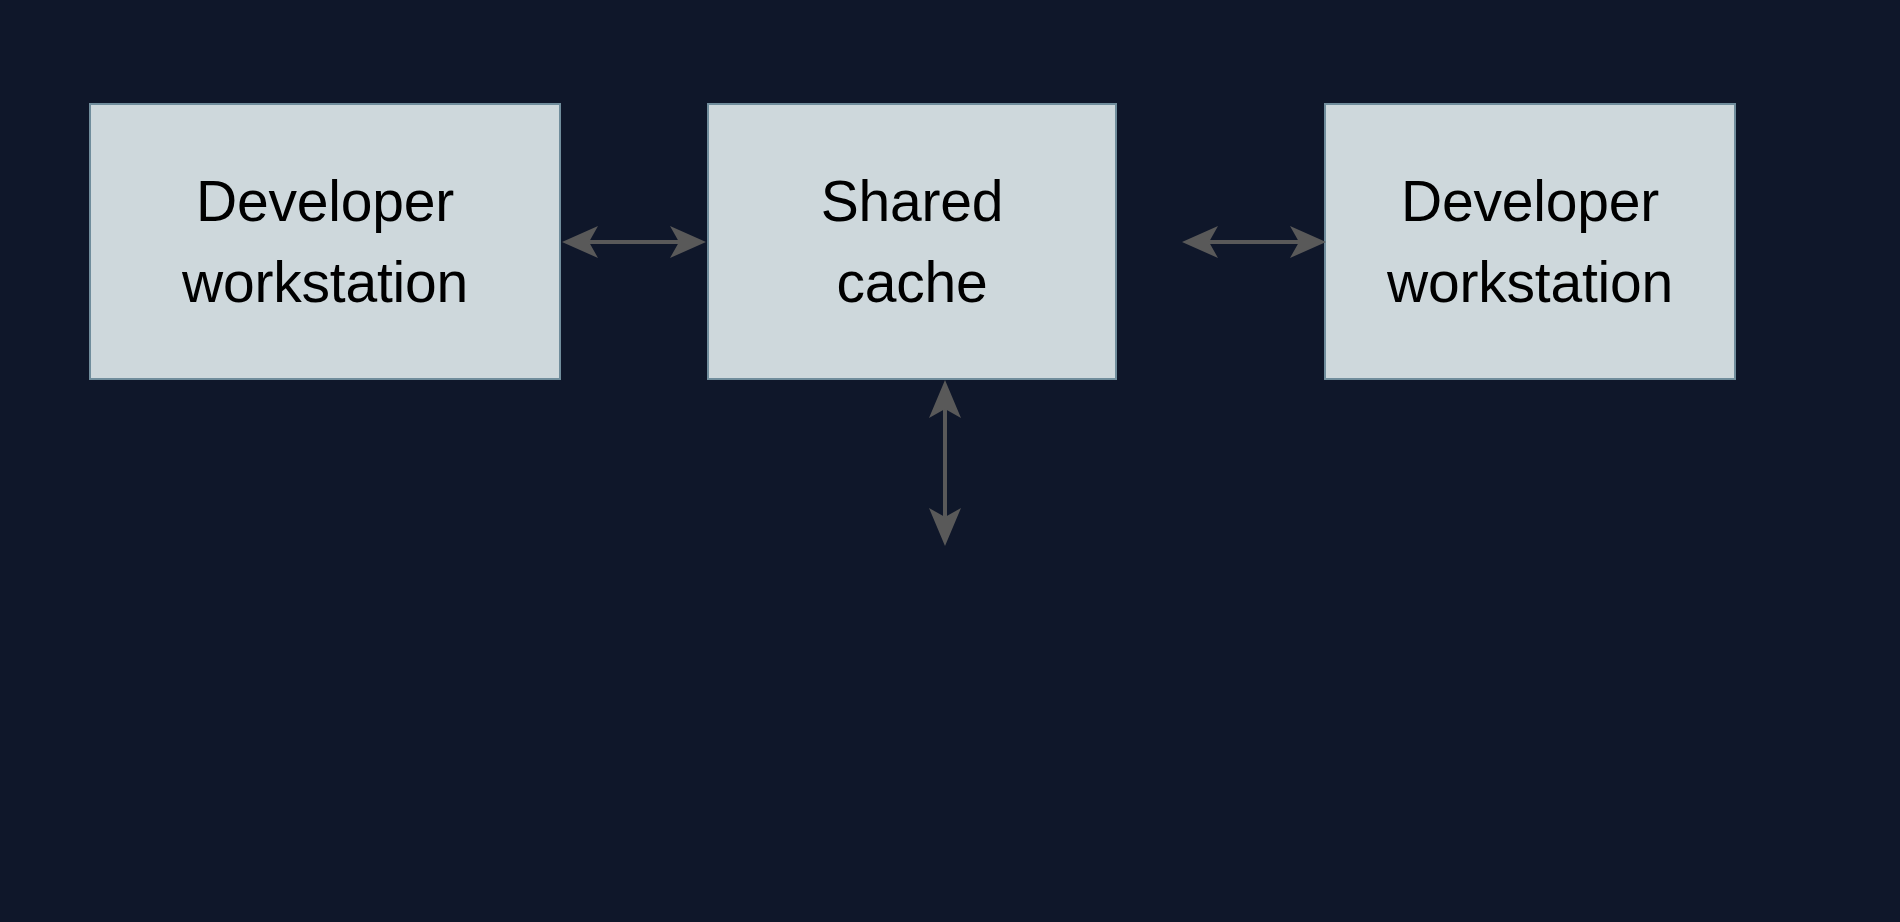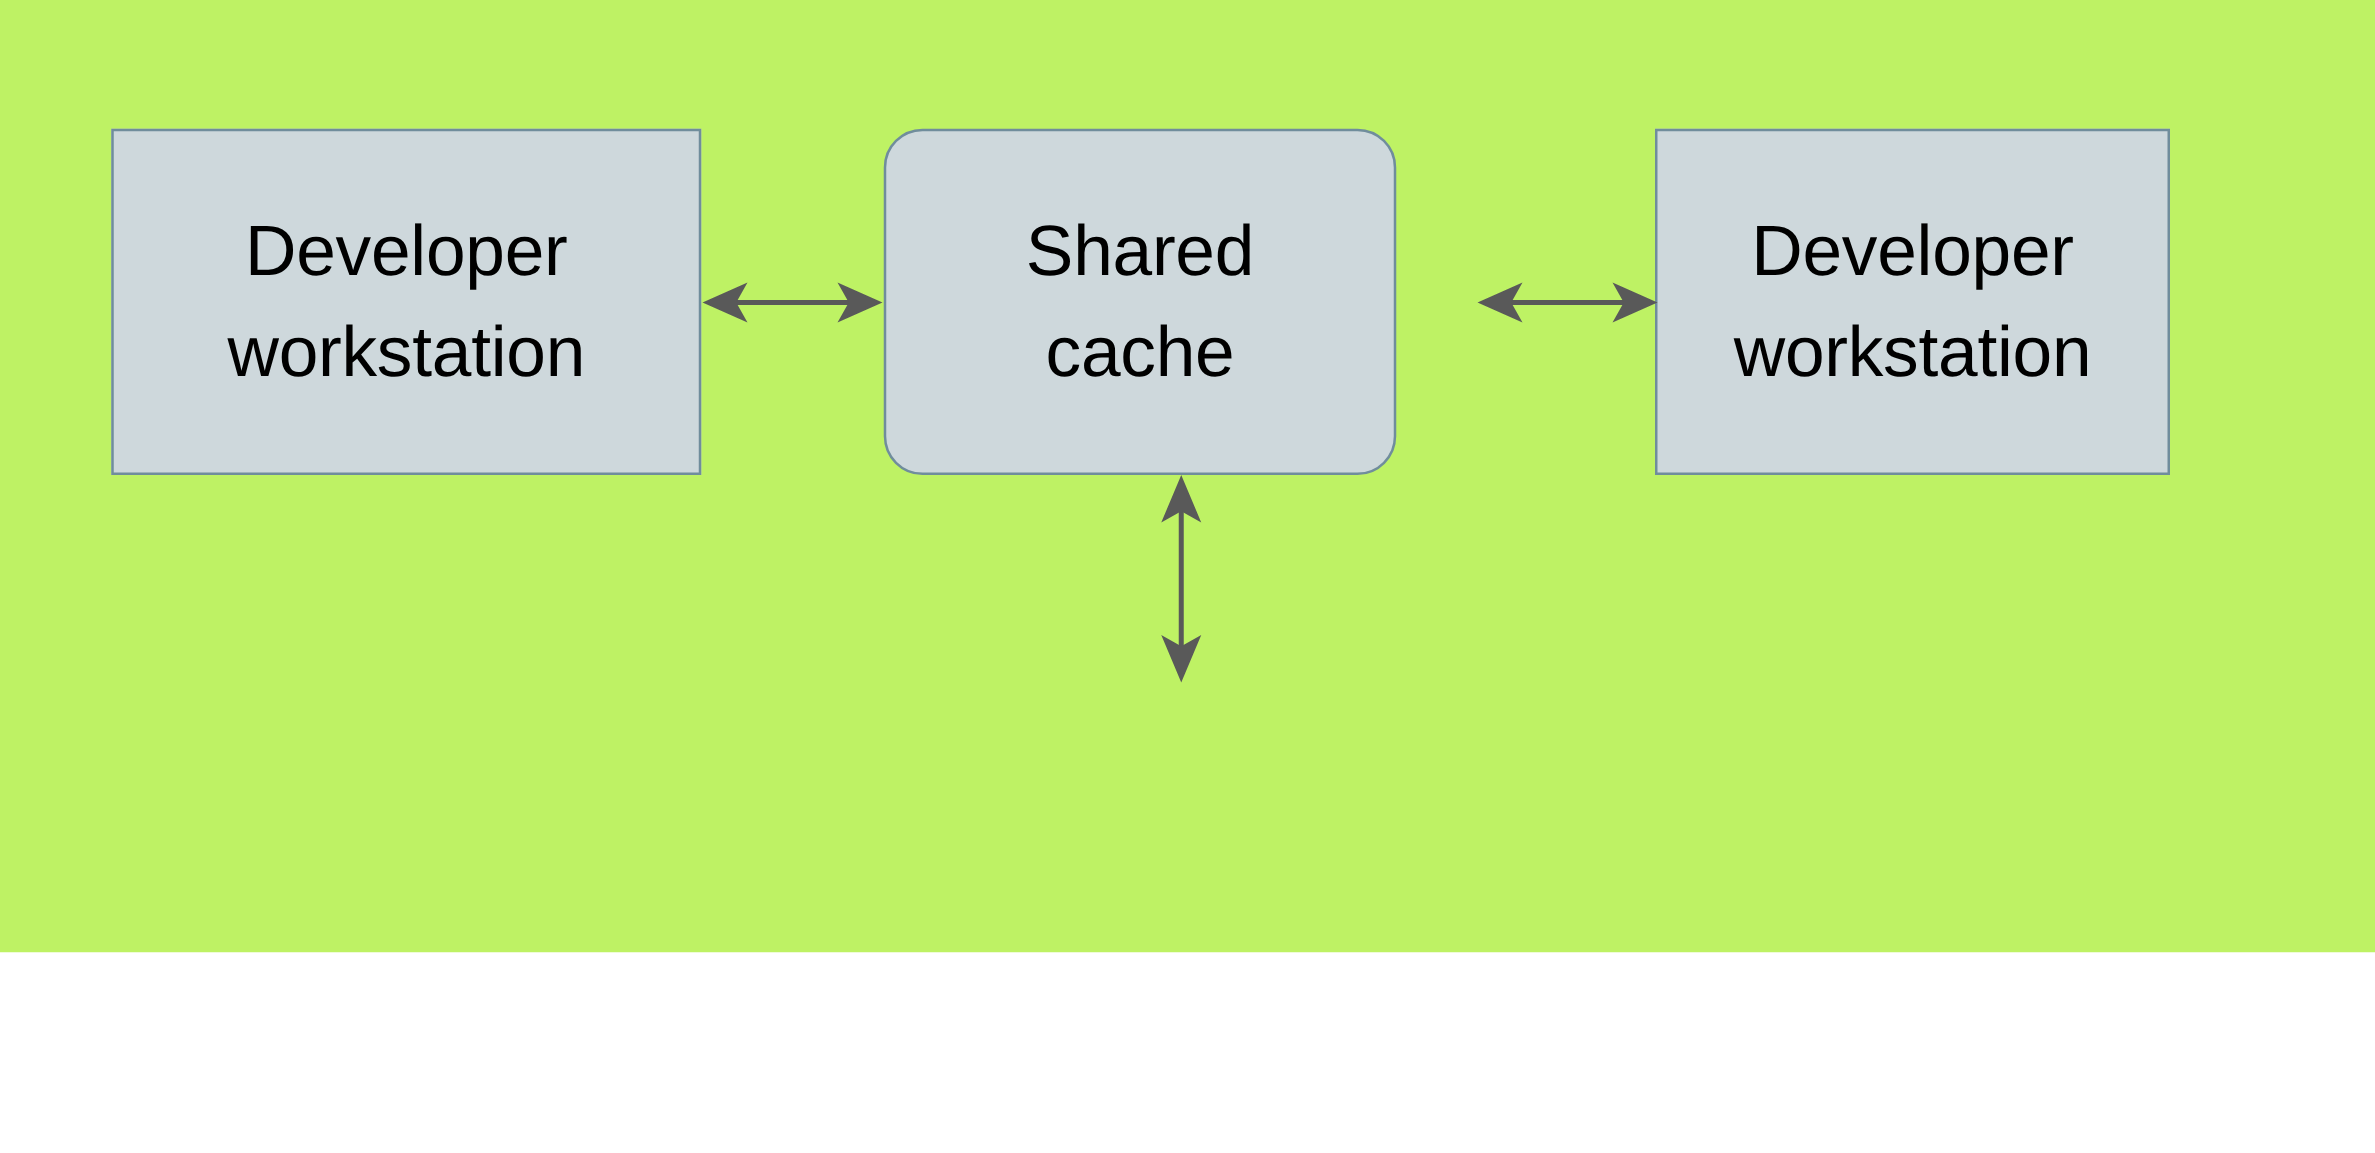--- a/index.html
+++ b/index.html
@@ -7,22 +7,22 @@
     margin: 0;
     padding: 0;
     background: #ffffff;
   }
   body {
     font-family: "Liberation Sans", sans-serif;
   }
   #canvas {
     position: relative;
     width: 1900px;
-    height: 762px;
-    background: #bef264;
+    height: 922px;
+    background: #0f172a;
     overflow: hidden;
   }
   .node {
     position: absolute;
     box-sizing: border-box;
     background: #ced8dc;
     border: 2px solid #708d9c;
     display: flex;
     align-items: center;
     justify-content: center;
@@ -33,21 +33,21 @@
     font-size: 57px;
     line-height: 1.42;
     color: #000000;
     letter-spacing: -0.2px;
     font-weight: 400;
     white-space: pre-line;
     padding: 0 6px;
   }
   
   #node-dev-left  { left: 89px;   top: 103px; width: 472px; height: 277px; }
-  #node-cache     { left: 707px;  top: 103px; width: 410px; height: 277px; border-radius: 31px; }
+  #node-cache     { left: 707px;  top: 103px; width: 410px; height: 277px; }
   #node-dev-right { left: 1324px; top: 103px; width: 412px; height: 277px; }
   #node-ci        { left: 707px;  top: 545px; width: 479px; height: 277px; }
 
   .connector {
     position: absolute;
     pointer-events: none;
   }
   #conn-left   { left: 558px;  top: 217px; width: 152px; height: 50px; }
   #conn-right  { left: 1178px; top: 217px; width: 152px; height: 50px; }
   #conn-bottom { left: 920px;  top: 377px; width: 50px;  height: 172px; }

